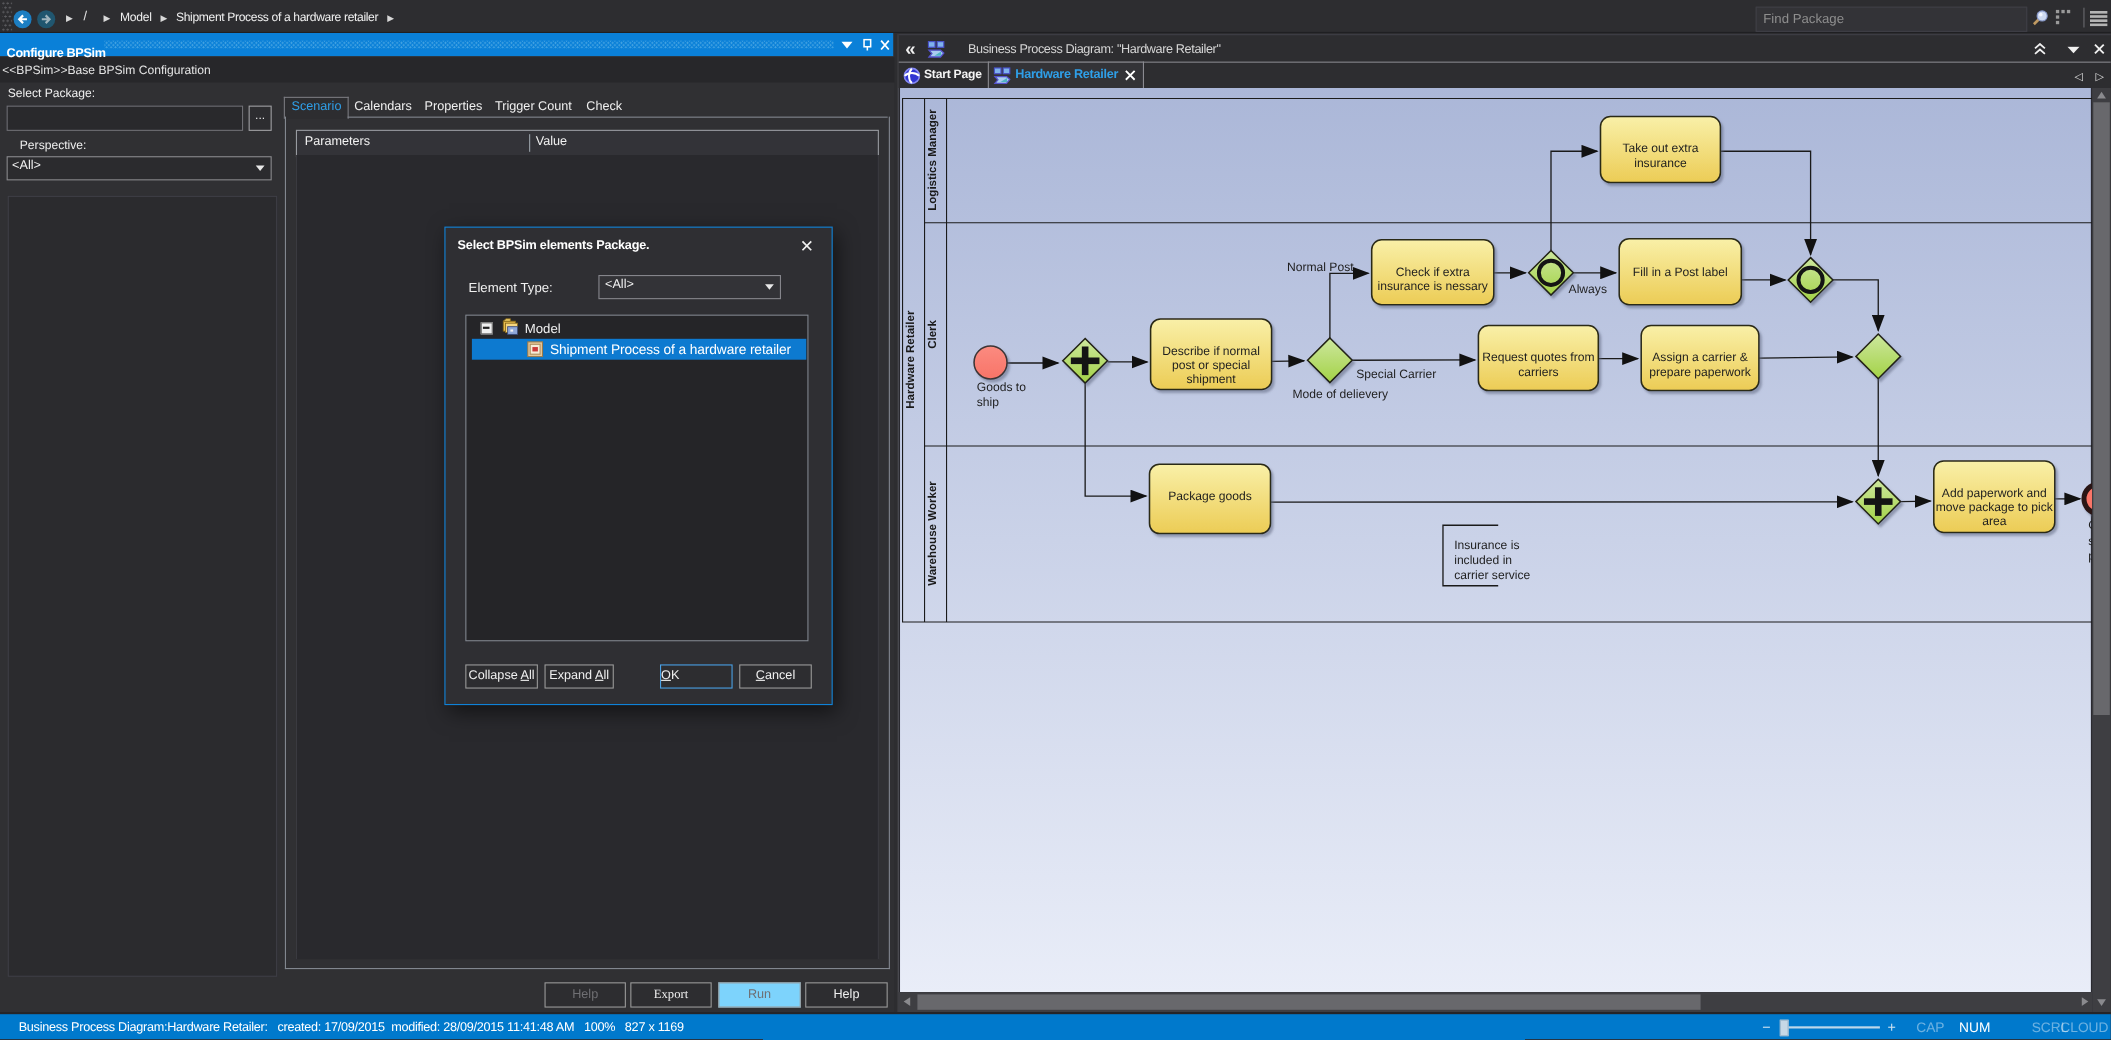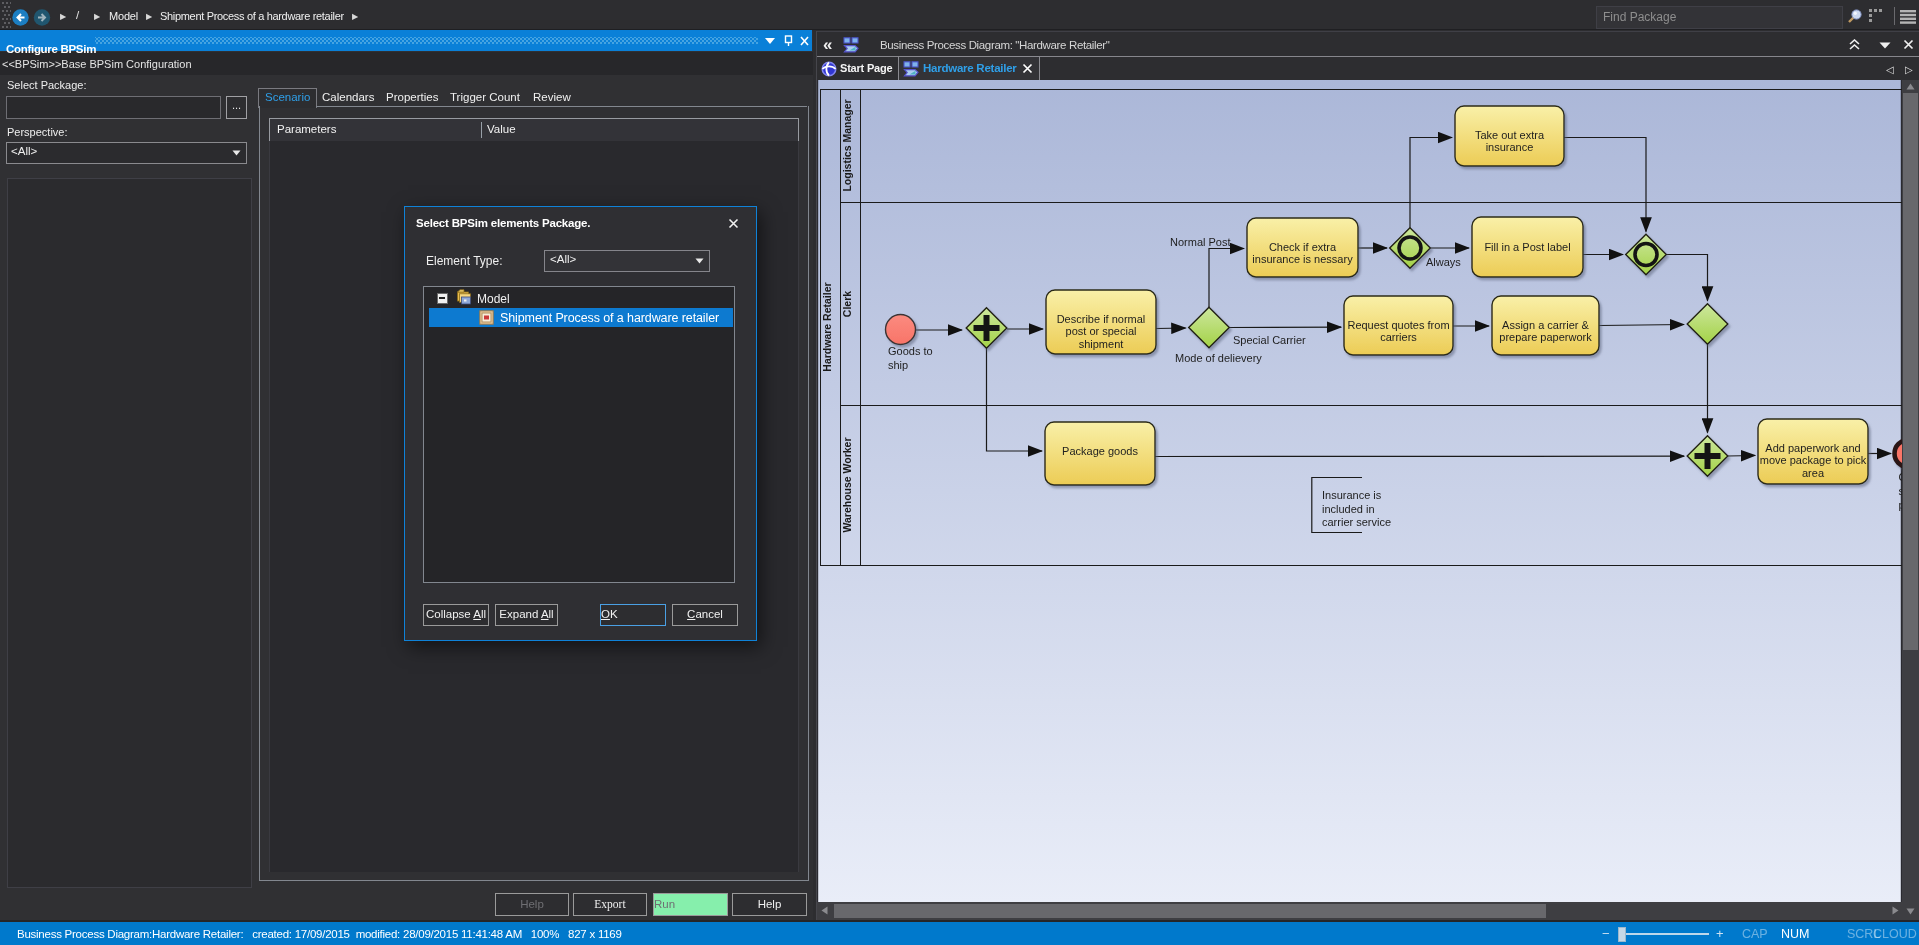--- a/index.html
+++ b/index.html
@@ -70,48 +70,48 @@
       <line x1="24.5" y1="7.5" x2="24.5" y2="11"></line>
     </g>
     <path d="M37 2 L44 10 M44 2 L37 10" stroke="#ffffff" stroke-width="1.6"></path>
   </svg>
 
   <div class="txt" style="left:2px;top:58px;font-size:11px;color:#e4e4e4;">&lt;&lt;BPSim&gt;&gt;Base BPSim Configuration</div>
 
   <div class="txt" style="left:7px;top:79px;font-size:11px;color:#eeeeee;">Select Package:</div>
   <div class="abs" style="left:6px;top:96px;width:213px;height:21px;background:#29292c;border:1px solid #6e6e74;"></div>
   <div class="abs" style="left:226px;top:96px;width:19px;height:21px;background:#2d2d30;border:1px solid #a0a0a4;color:#e8e8e8;font-size:11px;text-align:center;line-height:17px;">...</div>
-  <div class="txt" style="left:7px;top:126px;font-size:11px;color:#eeeeee;">Perspective:</div>
+  <div class="txt" style="left:18px;top:126px;font-size:11px;color:#eeeeee;">Perspective:</div>
   <div class="abs" style="left:6px;top:142px;width:239px;height:20px;background:#2b2b2e;border:1px solid #8a8a8e;"></div>
   <div class="txt" style="left:11px;top:145px;font-size:11.5px;color:#f0f0f0;">&lt;All&gt;</div>
   <svg class="abs" style="left:232px;top:150px" width="9" height="6" viewBox="0 0 9 6">
       <path d="M0.5 0.5 L8.5 0.5 L4.5 5.5 Z" fill="#e8e8e8"></path>
     </svg>
 
   <div class="abs" style="left:7px;top:178px;width:243px;height:708px;background:#2b2b2e;border:1px solid #3f3f46;"></div>
 
   <div class="abs" style="left:258px;top:88px;width:57px;height:19px;background:#2d2d30;border:1px solid #7a7a80;border-bottom:none;"></div>
   <div class="txt" style="left:265px;top:91px;font-size:11.5px;color:#2f9fe8;">Scenario</div>
   <div class="txt" style="left:322px;top:91px;font-size:11.5px;color:#f0f0f0;">Calendars</div>
   <div class="txt" style="left:386px;top:91px;font-size:11.5px;color:#f0f0f0;">Properties</div>
   <div class="txt" style="left:450px;top:91px;font-size:11.5px;color:#f0f0f0;">Trigger Count</div>
-  <div class="txt" style="left:533px;top:91px;font-size:11.5px;color:#f0f0f0;">Review</div>
+  <div class="txt" style="left:533px;top:91px;font-size:11.5px;color:#f0f0f0;">Check</div>
 
   <div class="abs" style="left:259px;top:106px;width:548px;height:774px;border:1px solid #82878f;border-top:none;"></div>
   <div class="abs" style="left:316px;top:106px;width:491px;height:1px;background:#82878f;"></div>
 
   <div class="abs" style="left:269px;top:118px;width:528px;height:23px;background:#333338;border:1px solid #989ba1;"></div>
   <div class="abs" style="left:481px;top:122px;width:1px;height:16px;background:#98a0a8;"></div>
   <div class="txt" style="left:277px;top:123px;font-size:11.5px;color:#f2f2f2;">Parameters</div>
   <div class="txt" style="left:487px;top:123px;font-size:11.5px;color:#f2f2f2;">Value</div>
   <div class="abs" style="left:269px;top:141px;width:528px;height:731px;background:#29292d;border-left:1px solid #3a3a40;border-right:1px solid #3a3a40;"></div>
 
   <div class="abs" style="left:495px;top:893px;width:72px;height:21px;background:#2d2d30;border:1px solid #9a9a9a;color:#6f6f73;font-size:11.5px;text-align:center;line-height:20px;">Help</div>
   <div class="abs" style="left:573px;top:893px;width:72px;height:21px;background:#2d2d30;border:1px solid #9a9a9a;color:#f0f0f0;font-size:11.5px;text-align:center;line-height:20px;font-family:Liberation Serif, serif;">Export</div>
-  <div class="abs" style="left:653px;top:893px;width:73px;height:21px;background:#86efac;border:1px solid #9a9a9a;color:#6f6f73;font-size:11.5px;text-align:left;line-height:20px;">Run</div>
+  <div class="abs" style="left:653px;top:893px;width:73px;height:21px;background:#7dd3fc;border:1px solid #9a9a9a;color:#6f6f73;font-size:11.5px;text-align:center;line-height:20px;">Run</div>
   <div class="abs" style="left:732px;top:893px;width:73px;height:21px;background:#2d2d30;border:1px solid #9a9a9a;color:#f0f0f0;font-size:11.5px;text-align:center;line-height:20px;">Help</div>
 
   <div class="abs" style="left:816px;top:31px;width:1px;height:889px;background:#46464c;"></div>
 
   <div class="abs" style="left:817px;top:31px;width:1102px;height:25px;background:#2d2d30;border-top:1px solid #3f3f46;"></div>
   <div class="txt" style="left:823px;top:35px;font-size:17px;font-weight:700;color:#f0f0f0;">«</div>
   <svg class="abs" style="left:843px;top:37px" width="16" height="16" viewBox="0 0 16 16">
     <rect x="1" y="0.8" width="6" height="5.2" fill="#7fb2ec" stroke="#4a52c8" stroke-width="1.1"></rect>
     <rect x="9" y="0.8" width="6" height="5.2" fill="#7fb2ec" stroke="#4a52c8" stroke-width="1.1"></rect>
     <path d="M1.5 8.6 L12 8.6 L15 11.2 L12 14.8 L1.5 14.8 L4.2 11.6 Z" fill="#aacdf0" stroke="#5553cc" stroke-width="1.2"></path>

